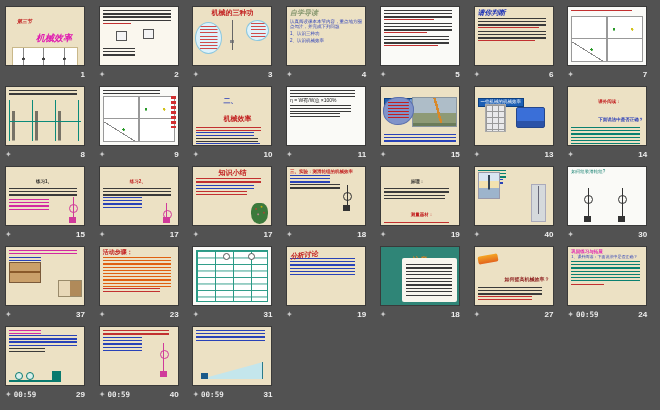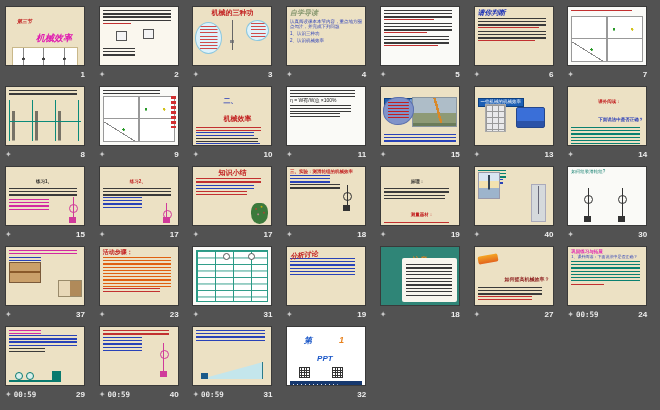--- a/index.html
+++ b/index.html
@@ -467,19 +467,13 @@
       <div class="thumb" style="background: rgb(236, 225, 196);">
         <div class="bars bars-blue h11 w95"></div>
         <div class="fig fig-incline"></div>
       </div>
       <div class="meta">
         <span class="star">✦</span>
         <span class="time">00:59</span>
         <span class="num">31</span>
       </div>
     </div>
-    <div class="cell" style="left: 286.1px; top: 326px;">
-      <div class="thumb" style="background: rgb(255, 255, 255);"><div class="ttl blue32 s8 b it ml14">第</div><div class="ttl orange s9 b it">1</div><div class="ttl blue32 s8 b it">PPT</div><div class="fig fig-qrs"></div><div class="fig fig-darkbanner"></div><div class="fig fig-bluetext"></div></div>
-      <div class="meta">
-        <span class="num">32</span>
-      </div>
-    </div>
   </div>
 
 </body></html>

